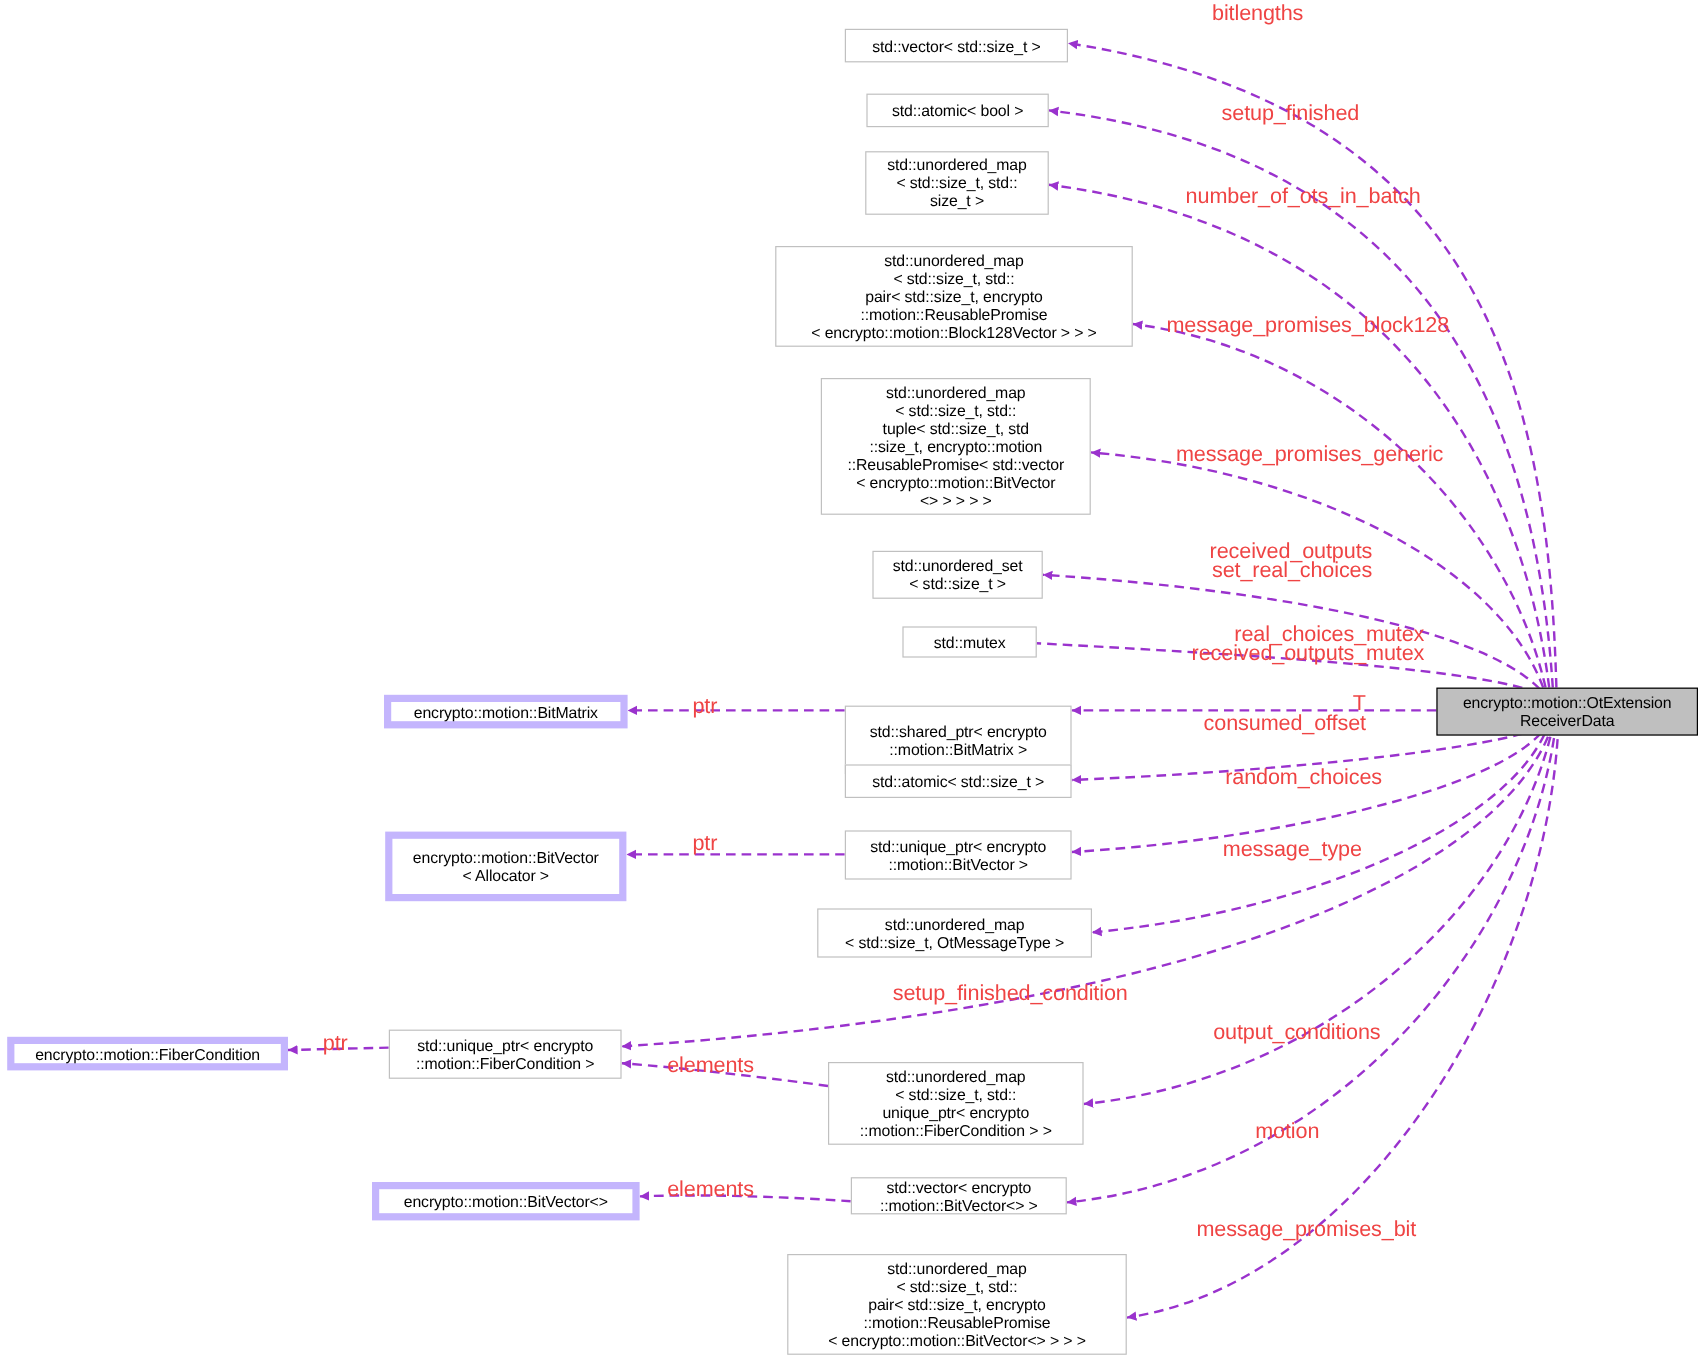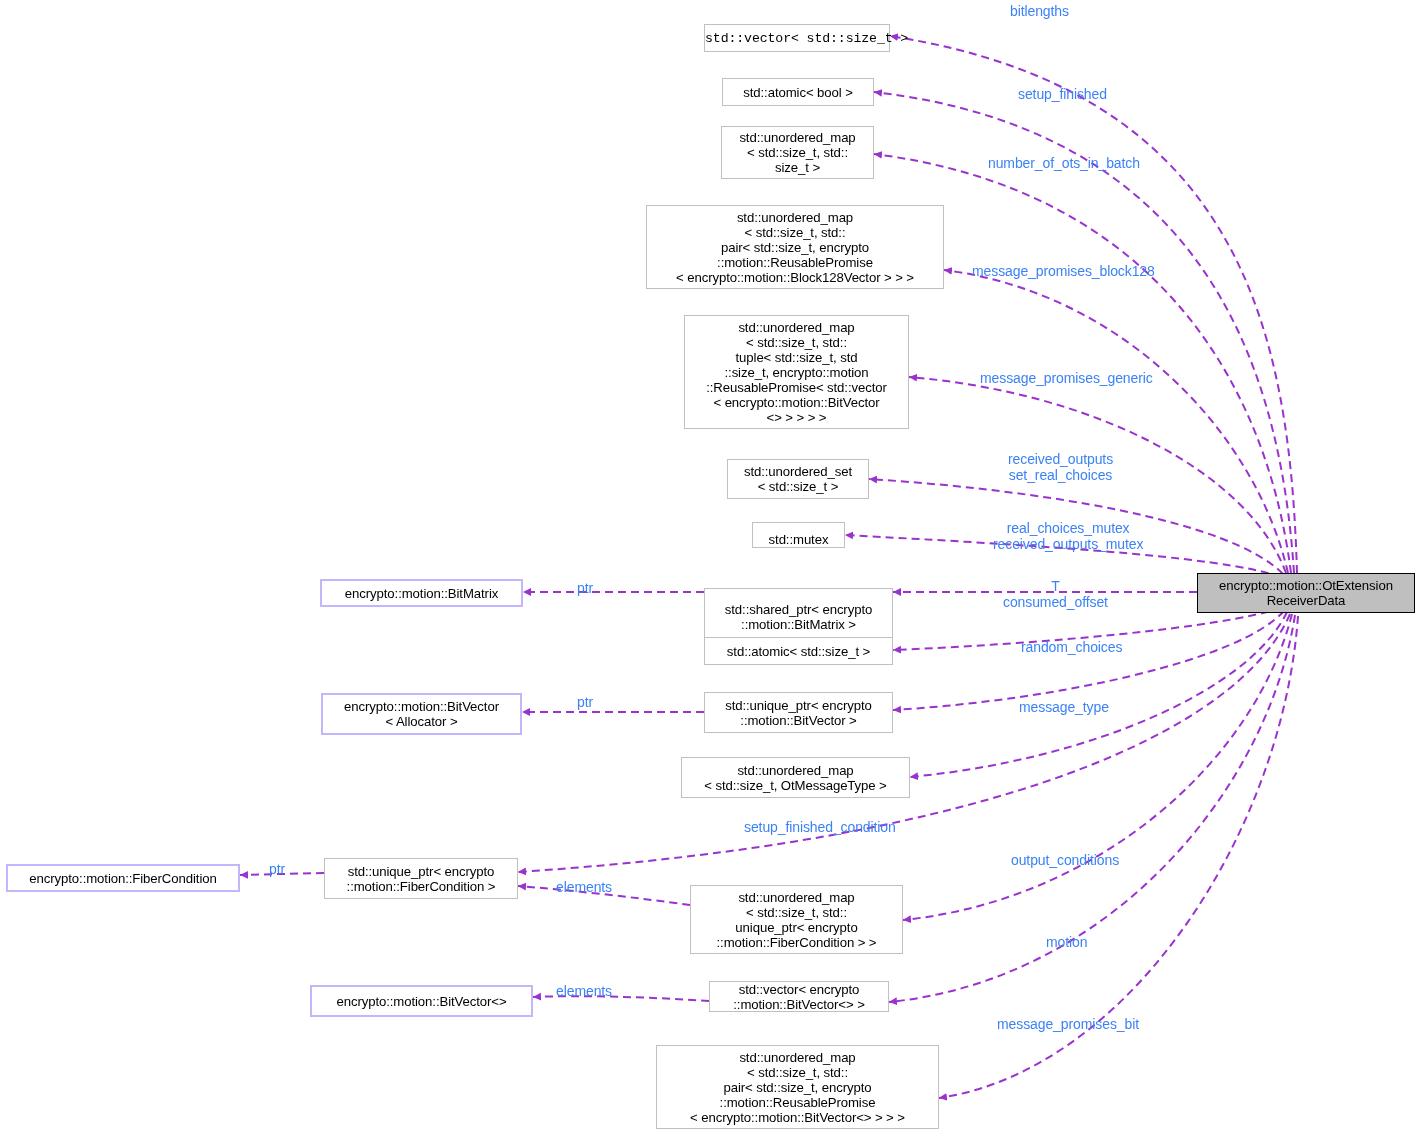--- a/index.html
+++ b/index.html
@@ -34,37 +34,37 @@
     text-align: center;
     background: #ffffff;
     border: 1px solid #c0c0c0;
     color: #000000;
     font-size: 13.2px;
     line-height: 15px;
     white-space: pre;
     letter-spacing: -0.1px;
   }
   .node.key {
-    border: 2px solid #c4b5fd;
+    border: 6px solid #c4b5fd;
   }
   .node.main {
     background: #bfbfbf;
     border: 1.5px solid #000000;
   }
   .node .txt {
     display: block;
     width: 100%;
   }
   .edgelabel {
     position: absolute;
-    font-size: 14px;
+    font-size: 18px;
     line-height: 16px;
-    color: #3b82f6;
+    color: #ef4444;
     white-space: pre;
-    text-align: center;
+    text-align: right;
     letter-spacing: -0.1px;
   }
 </style>
 </head>
 <body>
 
 <div id="canvas">
   <svg id="edges" viewBox="0 0 1420 1136" xmlns="http://www.w3.org/2000/svg">
     <defs>
       <marker id="arrowhead" markerWidth="9" markerHeight="9" refX="8" refY="4.5" orient="auto" markerUnits="userSpaceOnUse">
@@ -88,45 +88,45 @@
         <path d="M 1295,615 C 1268,790 1110,980 889,1002" fill="none" stroke="#9a32cd" stroke-width="2" stroke-dasharray="8,5" marker-end="url(#arrowhead)"></path>
         <path d="M 1298,616 C 1283,830 1130,1070 939,1098" fill="none" stroke="#9a32cd" stroke-width="2" stroke-dasharray="8,5" marker-end="url(#arrowhead)"></path>
         <path d="M 704,592 L 523,592" fill="none" stroke="#9a32cd" stroke-width="2" stroke-dasharray="8,5" marker-end="url(#arrowhead)"></path>
         <path d="M 704,712 L 522,712" fill="none" stroke="#9a32cd" stroke-width="2" stroke-dasharray="8,5" marker-end="url(#arrowhead)"></path>
         <path d="M 324,873 L 240,875" fill="none" stroke="#9a32cd" stroke-width="2" stroke-dasharray="8,5" marker-end="url(#arrowhead)"></path>
         <path d="M 690,905 C 640,898 570,890 518,886" fill="none" stroke="#9a32cd" stroke-width="2" stroke-dasharray="8,5" marker-end="url(#arrowhead)"></path>
         <path d="M 709,1001 C 650,997 580,995 533,997" fill="none" stroke="#9a32cd" stroke-width="2" stroke-dasharray="8,5" marker-end="url(#arrowhead)"></path>
       </g>
   </svg>
   <div id="node-layer">
-      <div class="node" style="left: 704px; top: 24px; width: 186px; height: 28px; font-family: Liberation Mono, monospace;"><span class="txt">std::vector&lt; std::size_t &gt;</span></div>
+      <div class="node" style="left: 704px; top: 24px; width: 186px; height: 28px;"><span class="txt">std::vector&lt; std::size_t &gt;</span></div>
       <div class="node" style="left: 722px; top: 78px; width: 152px; height: 28px;"><span class="txt">std::atomic&lt; bool &gt;</span></div>
       <div class="node" style="left: 721px; top: 126px; width: 153px; height: 53px;"><span class="txt">std::unordered_map
 &lt; std::size_t, std::
 size_t &gt;</span></div>
       <div class="node" style="left: 646px; top: 205px; width: 298px; height: 84px;"><span class="txt">std::unordered_map
 &lt; std::size_t, std::
 pair&lt; std::size_t, encrypto
 ::motion::ReusablePromise
 &lt; encrypto::motion::Block128Vector &gt; &gt; &gt;</span></div>
       <div class="node" style="left: 684px; top: 315px; width: 225px; height: 114px;"><span class="txt">std::unordered_map
 &lt; std::size_t, std::
 tuple&lt; std::size_t, std
 ::size_t, encrypto::motion
 ::ReusablePromise&lt; std::vector
 &lt; encrypto::motion::BitVector
 &lt;&gt; &gt; &gt; &gt; &gt;</span></div>
       <div class="node" style="left: 727px; top: 459px; width: 142px; height: 40px;"><span class="txt">std::unordered_set
 &lt; std::size_t &gt;</span></div>
-      <div class="node" style="left: 752px; top: 522px; width: 93px; height: 26px; align-items: flex-end;"><span class="txt">std::mutex</span></div>
+      <div class="node" style="left: 752px; top: 522px; width: 112px; height: 26px;"><span class="txt">std::mutex</span></div>
       <div class="node key" style="left: 320px; top: 579px; width: 203px; height: 28px;"><span class="txt">encrypto::motion::BitMatrix</span></div>
       <div class="node" style="left: 704px; top: 588px; width: 189px; height: 57px;"><span class="txt">std::shared_ptr&lt; encrypto
 ::motion::BitMatrix &gt;</span></div>
       <div class="node" style="left: 704px; top: 637px; width: 189px; height: 28px;"><span class="txt">std::atomic&lt; std::size_t &gt;</span></div>
-      <div class="node key" style="left: 321px; top: 693px; width: 201px; height: 42px;"><span class="txt">encrypto::motion::BitVector
+      <div class="node key" style="left: 321px; top: 693px; width: 201px; height: 58px;"><span class="txt">encrypto::motion::BitVector
 &lt; Allocator &gt;</span></div>
       <div class="node" style="left: 704px; top: 692px; width: 189px; height: 41px;"><span class="txt">std::unique_ptr&lt; encrypto
 ::motion::BitVector &gt;</span></div>
       <div class="node" style="left: 681px; top: 757px; width: 229px; height: 41px;"><span class="txt">std::unordered_map
 &lt; std::size_t, OtMessageType &gt;</span></div>
       <div class="node key" style="left: 6px; top: 864px; width: 234px; height: 28px;"><span class="txt">encrypto::motion::FiberCondition</span></div>
       <div class="node" style="left: 324px; top: 858px; width: 194px; height: 41px;"><span class="txt">std::unique_ptr&lt; encrypto
 ::motion::FiberCondition &gt;</span></div>
       <div class="node" style="left: 690px; top: 885px; width: 213px; height: 69px;"><span class="txt">std::unordered_map
 &lt; std::size_t, std::

